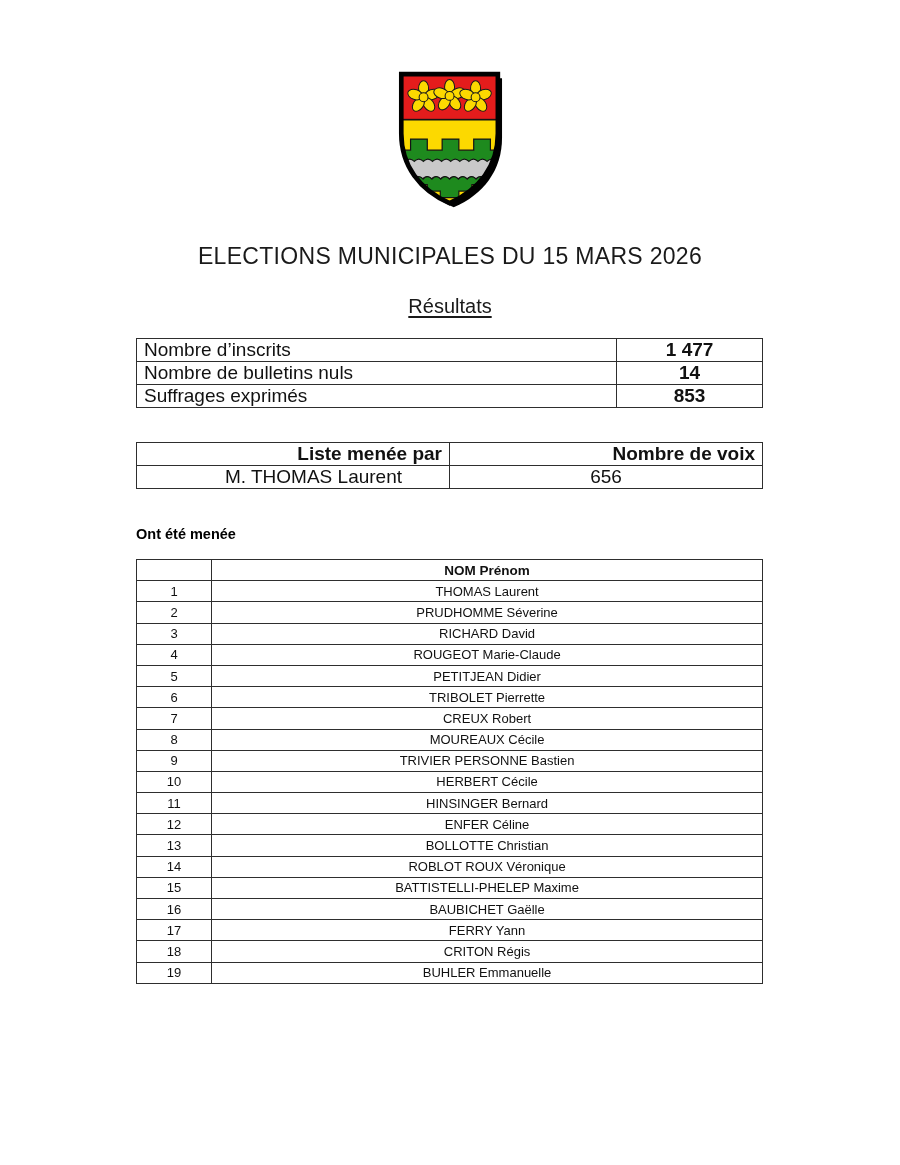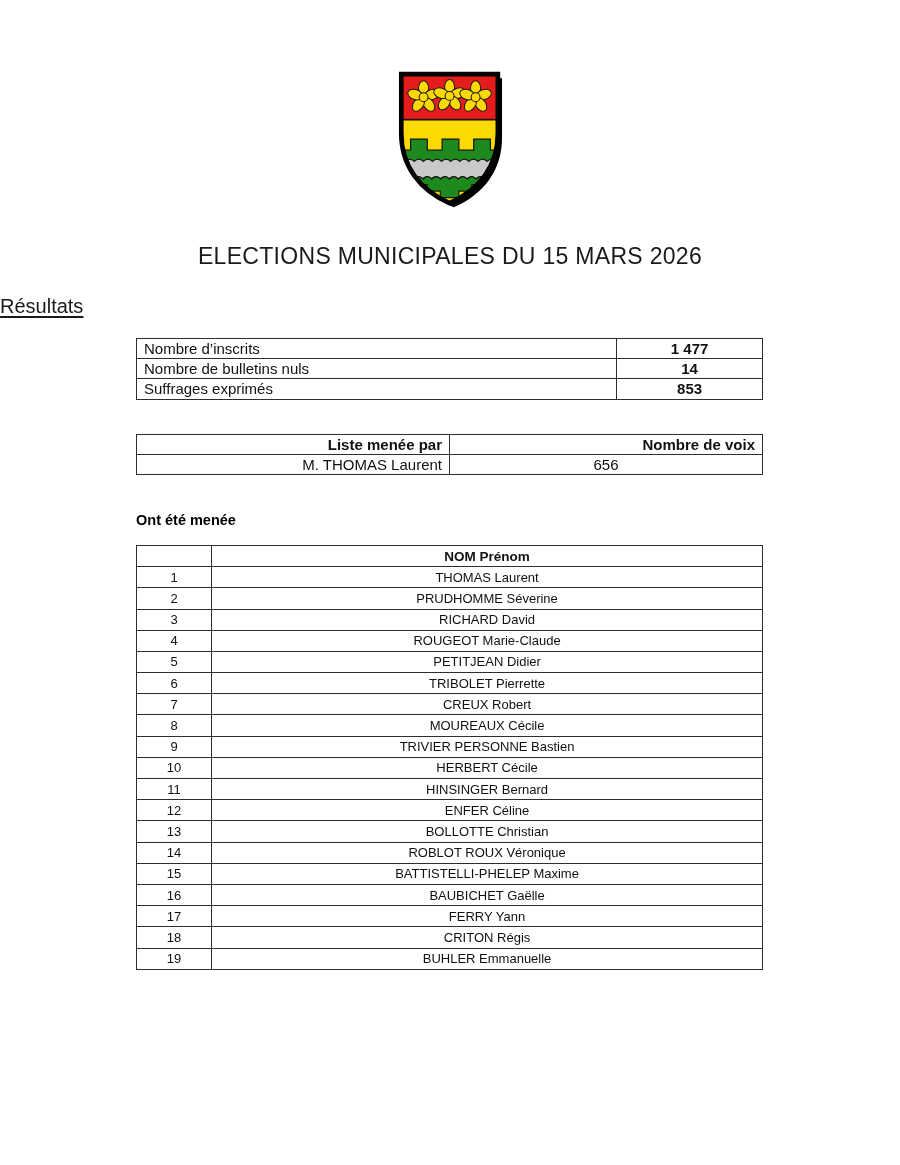--- a/index.html
+++ b/index.html
@@ -19,53 +19,54 @@
   .doc-title {
     margin-top:24px;
     text-align:center;
     font-size:23px;
     font-weight:400;
     letter-spacing:0.3px;
     color:#1a1a1a;
   }
   .doc-subtitle {
     margin-top:25px;
+    text-align:center;
     font-size:20px;
     font-weight:400;
     text-decoration:underline;
     text-underline-offset:3px;
     color:#1a1a1a;
   }
 
   table {
     border-collapse:collapse;
     width:627px;
     margin-left:136px;
     table-layout:fixed;
   }
   td, th {
     border:1px solid #2e2e2e;
     height:20.2px;
     padding:0 7px;
-    font-size:15px;
+    font-size:19px;
     font-weight:400;
     color:#111;
     overflow:hidden;
     white-space:nowrap;
   }
 
   .turnout-table { margin-top:20px; }
   .turnout-table .col-label { width:76.7%; }
   .turnout-table td.label { text-align:left; }
   .turnout-table td.value { text-align:center; font-weight:700; }
 
   .lists-table { margin-top:34px; }
   .lists-table .col-half { width:50%; }
   .lists-table th { text-align:right; font-weight:700; }
-  .lists-table td.list  { text-align:right;padding-left:48px; }
+  .lists-table td.list  { text-align:center;padding-left:48px; }
   .lists-table td.votes { text-align:center; }
 
   .elected-heading {
     margin:37px 0 0 136px;
     font-size:14.5px;
     font-weight:700;
   }
 
   .elected-table { margin-top:17px;padding-left:27px; }
   .elected-table .col-rank { width:12%; }

